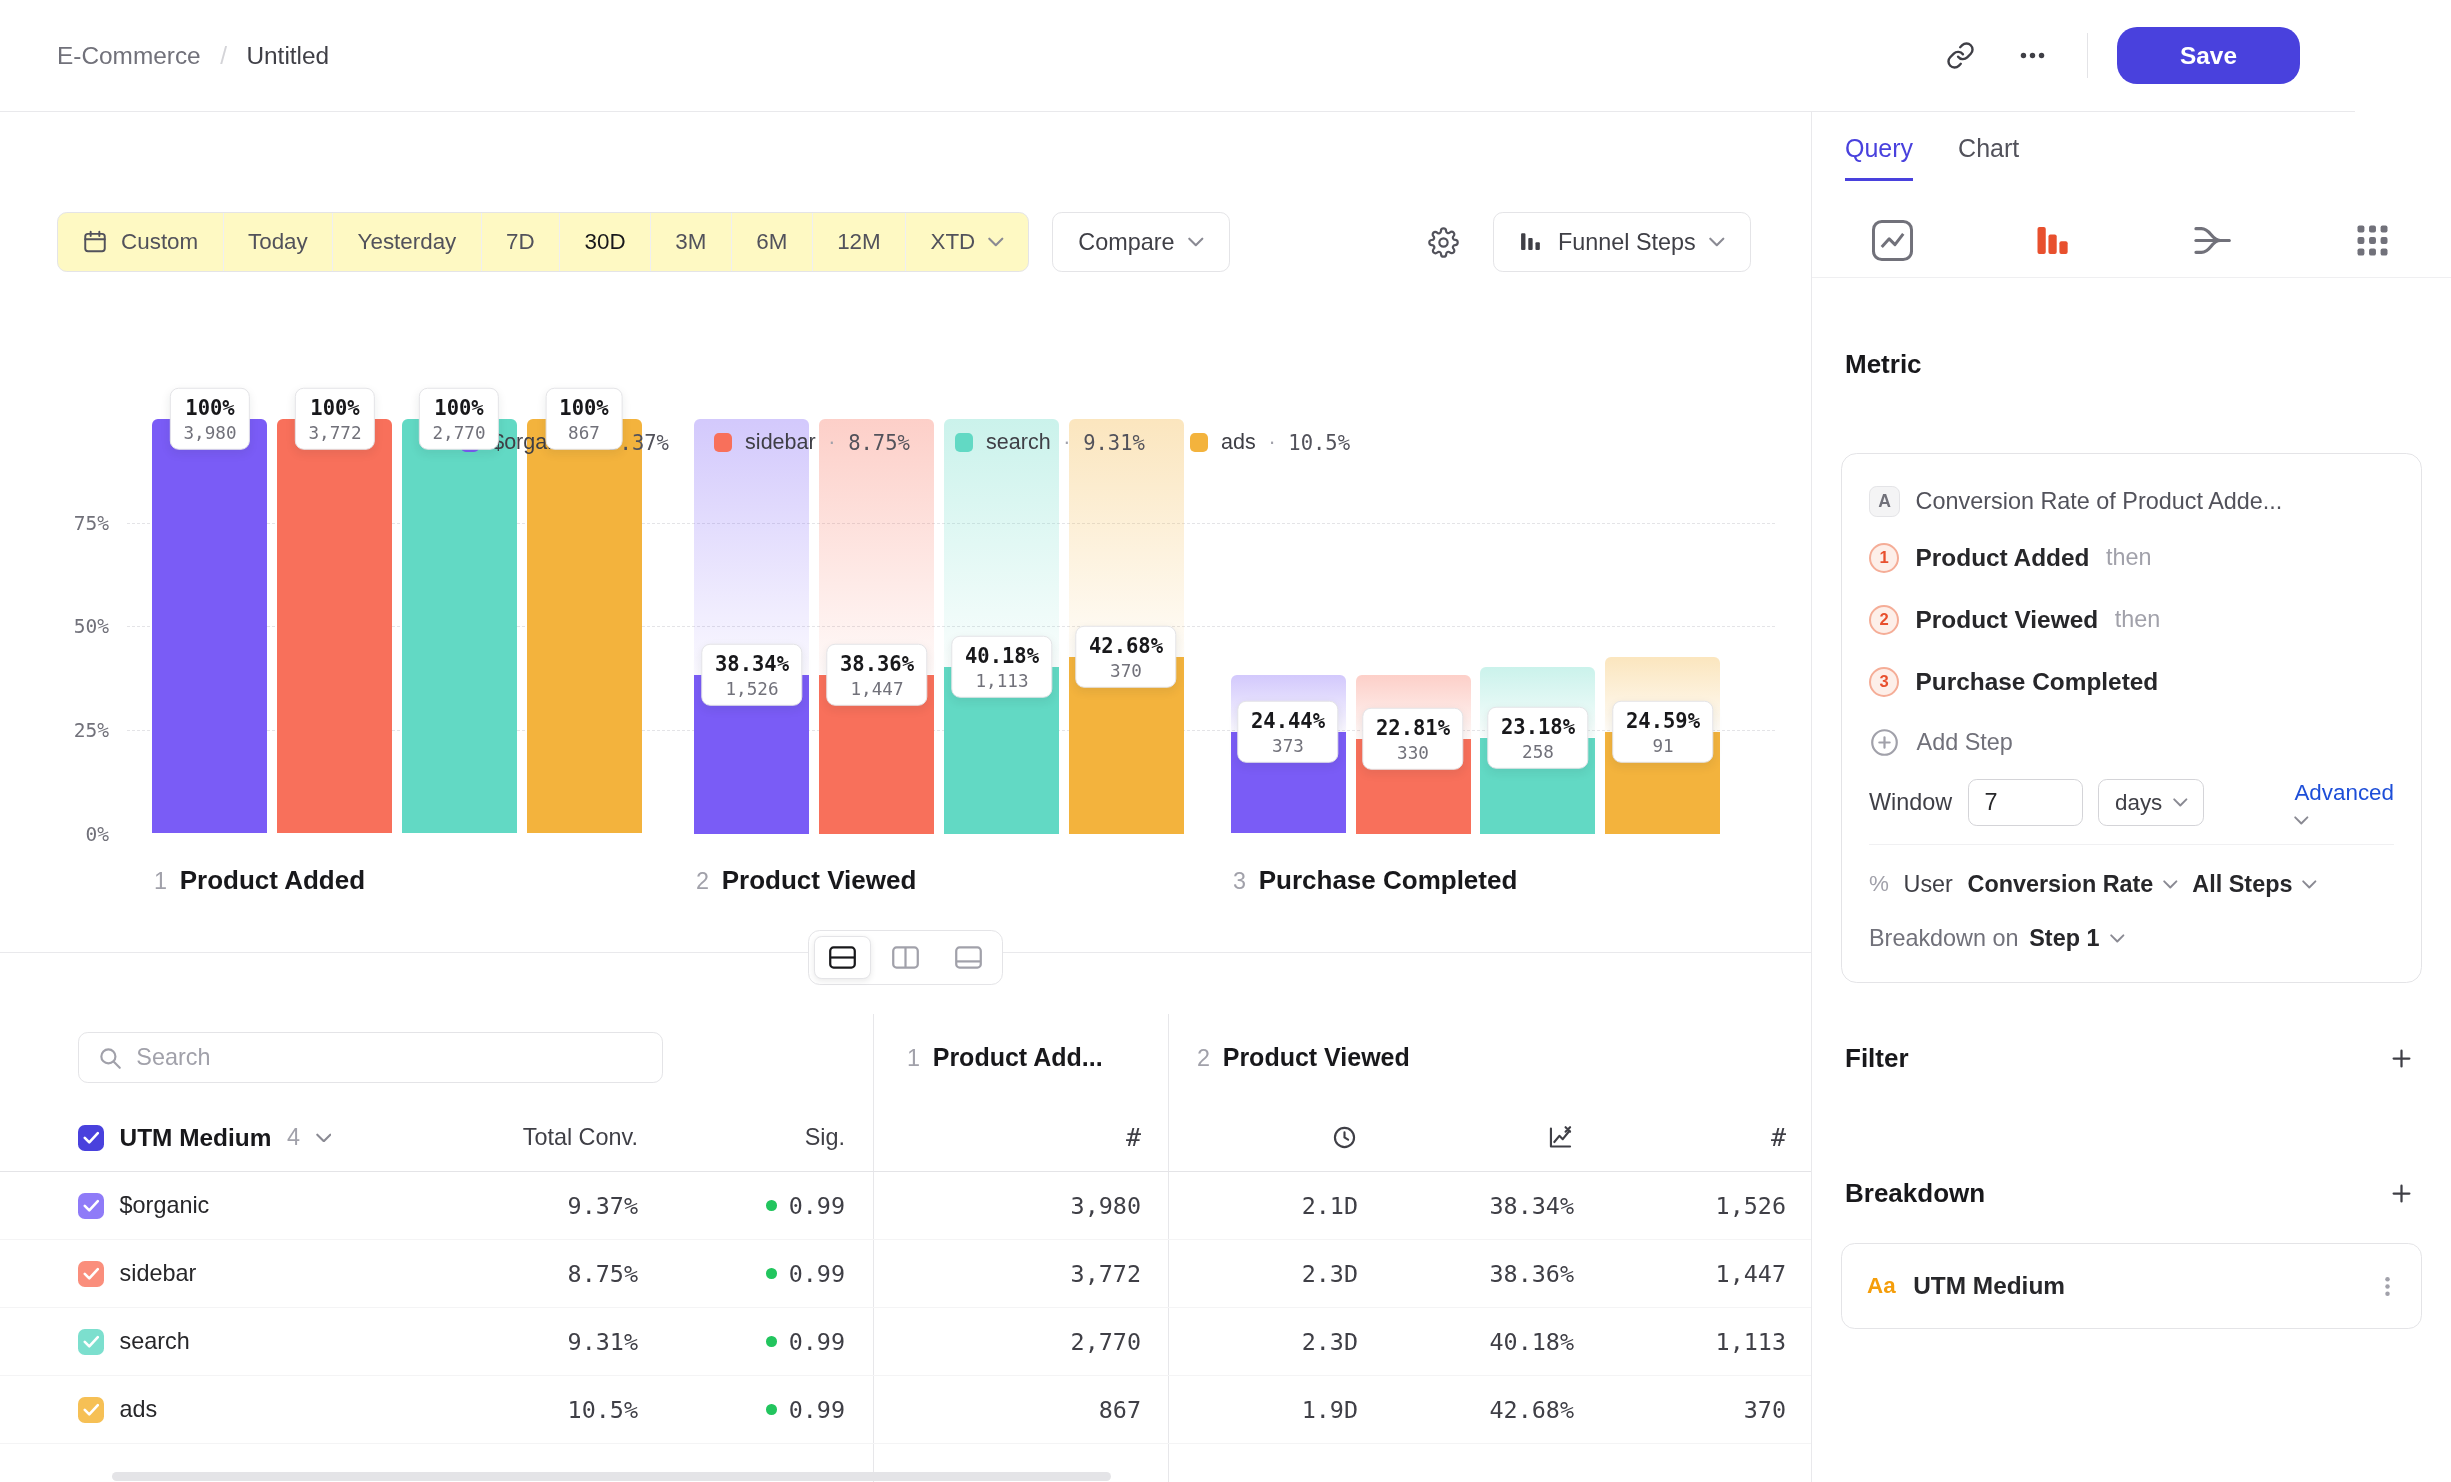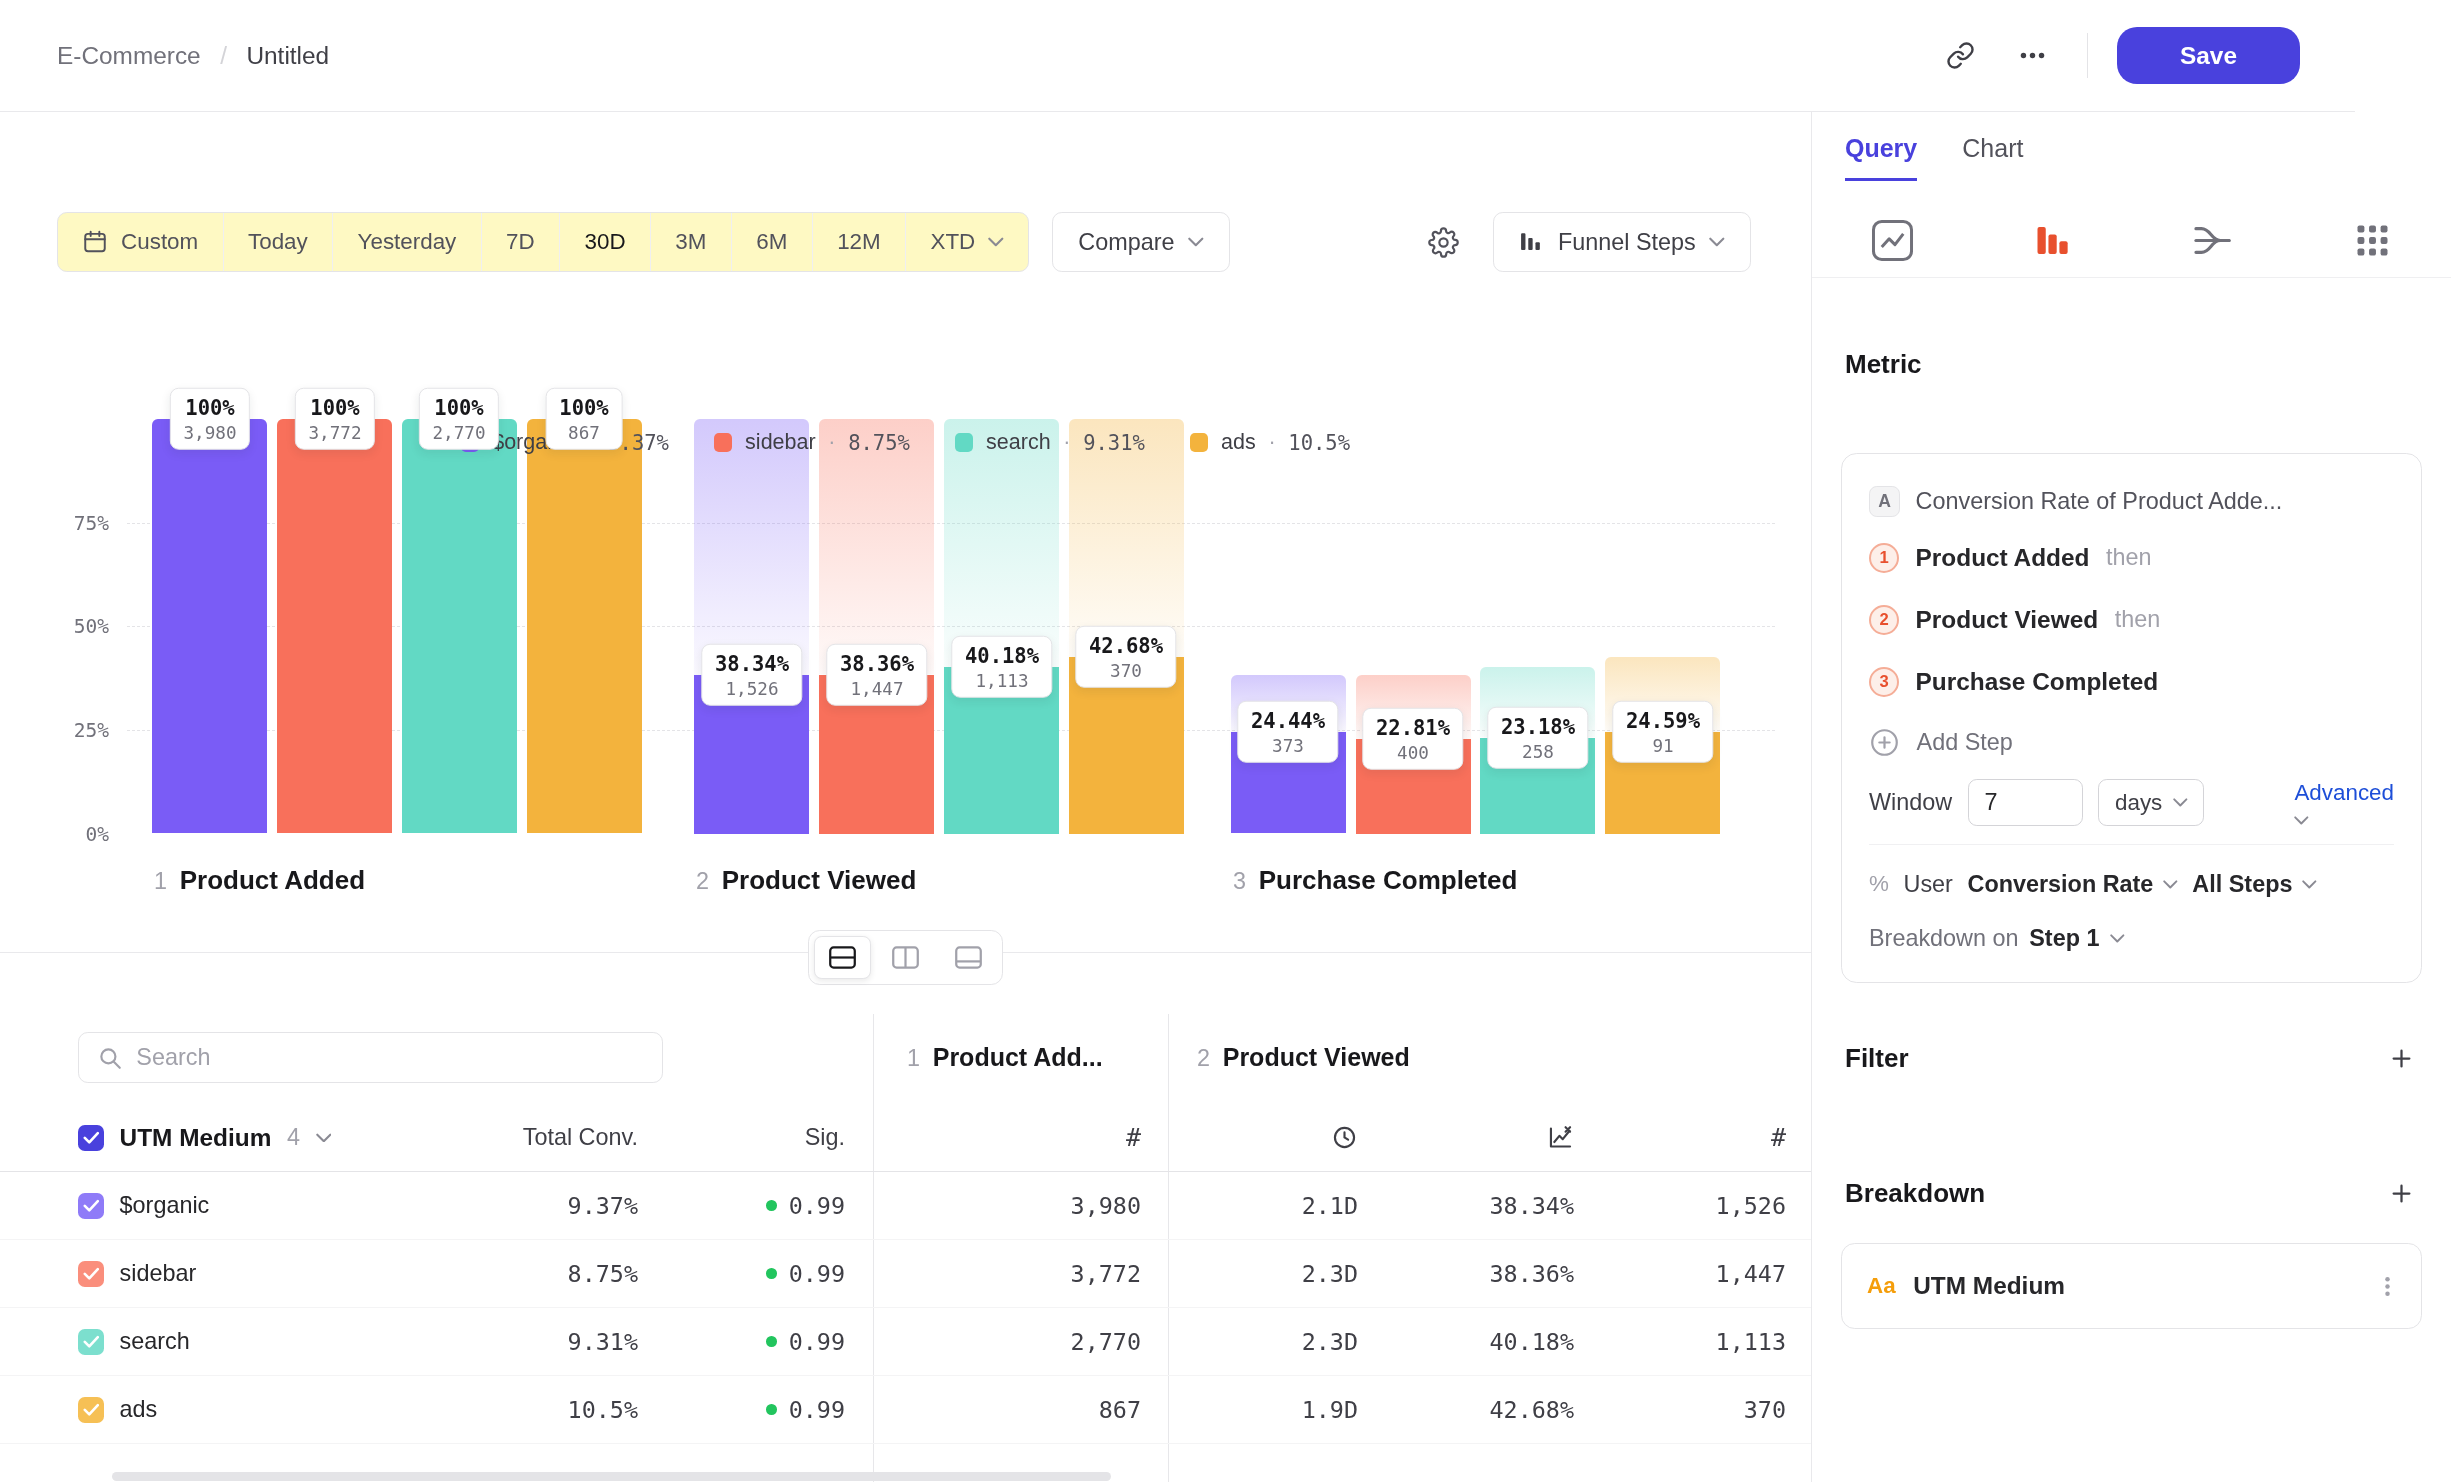--- a/index.html
+++ b/index.html
@@ -83,21 +83,21 @@
   .row-name{font-size:23.4px;color:#27272A;}
   .trow .tcell.num{font-size:23.4px;color:#3F3F46;}
   .sig-cell{display:flex;align-items:center;justify-content:flex-end;gap:11.7px;}
   .sig-dot{width:10.7px;height:10.7px;border-radius:50%;background:var(--sig-green);}
   .scroll-thumb{position:absolute;top:519px;left:112px;width:999px;height:8.8px;border-radius:4.9px;background:#E4E4E7;}
 
   
   .panel{position:absolute;top:112px;left:1811px;width:641px;height:1370px;border-left:1px solid #E9E9EC;background:#fff;}
   .ptabs{position:absolute;top:21.5px;left:33px;display:flex;gap:45px;}
   .ptab{font-size:25px;color:#52525B;padding-bottom:15.6px;border-bottom:3.9px solid transparent;}
-  .ptab.active{color:var(--accent);font-weight:700;border-bottom-color:var(--accent);}
+  .ptab.active{color:var(--accent);font-weight:400;border-bottom-color:var(--accent);}
   .icon-tabs{position:absolute;top:92px;left:0;width:100%;height:74px;display:flex;border-bottom:1px solid #EFEFF1;}
   .itab{flex:1;display:flex;align-items:center;justify-content:center;}
   .metric-h{position:absolute;top:237px;left:33px;font-size:26px;font-weight:700;color:#18181B;}
   .metric-card{position:absolute;top:341px;left:29px;width:581px;border:1px solid #E4E4E7;border-radius:15.6px;padding:21.5px 27px 17.6px;display:flex;flex-direction:column;background:#fff;}
   .mhead{display:flex;align-items:center;gap:15.6px;height:51px;}
   .abadge{width:31px;height:31px;border-radius:7.8px;background:#F4F4F5;border:1px solid #E4E4E7;color:#71717A;font-size:17.6px;font-weight:700;display:flex;align-items:center;justify-content:center;flex:none;}
   .mtitle{font-size:23.4px;color:#52525B;white-space:nowrap;overflow:hidden;text-overflow:ellipsis;}
   .mstep{display:flex;align-items:center;gap:16.6px;height:62px;}
   .stepnum-badge{width:30px;height:30px;border-radius:50%;background:#FDEFE9;border:2px solid #F5AD97;color:#E8502E;font-size:16.6px;font-weight:700;display:flex;align-items:center;justify-content:center;flex:none;}
   .mstep-label{font-size:24.4px;font-weight:700;color:#27272A;}
@@ -313,21 +313,21 @@
         <div class="bar-light" style="left: 1231px; top: 563px; width: 115px; height: 58px; background: linear-gradient(rgba(122, 92, 246, 0.333) 0%, rgba(122, 92, 246, 0.04) 100%);"></div>
         <div class="bar-solid" style="left: 1231px; top: 620px; width: 115px; height: 101px; background: rgb(122, 92, 246);"></div>
         <div class="bar-label" style="left: 1288px; top: 620px;">
           <div class="bl-pct mono">24.44%</div>
           <div class="bl-count mono">373</div>
         </div>
         <div class="bar-light" style="left: 1356px; top: 563px; width: 115px; height: 64px; background: linear-gradient(rgba(248, 112, 91, 0.333) 0%, rgba(248, 112, 91, 0.04) 100%);"></div>
         <div class="bar-solid" style="left: 1356px; top: 627px; width: 115px; height: 95px; background: rgb(248, 112, 91);"></div>
         <div class="bar-label" style="left: 1413px; top: 627px;">
           <div class="bl-pct mono">22.81%</div>
-          <div class="bl-count mono">400</div>
+          <div class="bl-count mono">330</div>
         </div>
         <div class="bar-light" style="left: 1480px; top: 555px; width: 115px; height: 70px; background: linear-gradient(rgba(98, 217, 196, 0.333) 0%, rgba(98, 217, 196, 0.04) 100%);"></div>
         <div class="bar-solid" style="left: 1480px; top: 626px; width: 115px; height: 96px; background: rgb(98, 217, 196);"></div>
         <div class="bar-label" style="left: 1538px; top: 626px;">
           <div class="bl-pct mono">23.18%</div>
           <div class="bl-count mono">258</div>
         </div>
         <div class="bar-light" style="left: 1605px; top: 545px; width: 115px; height: 75px; background: linear-gradient(rgba(243, 179, 61, 0.333) 0%, rgba(243, 179, 61, 0.04) 100%);"></div>
         <div class="bar-solid" style="left: 1605px; top: 620px; width: 115px; height: 102px; background: rgb(243, 179, 61);"></div>
         <div class="bar-label" style="left: 1663px; top: 620px;">

